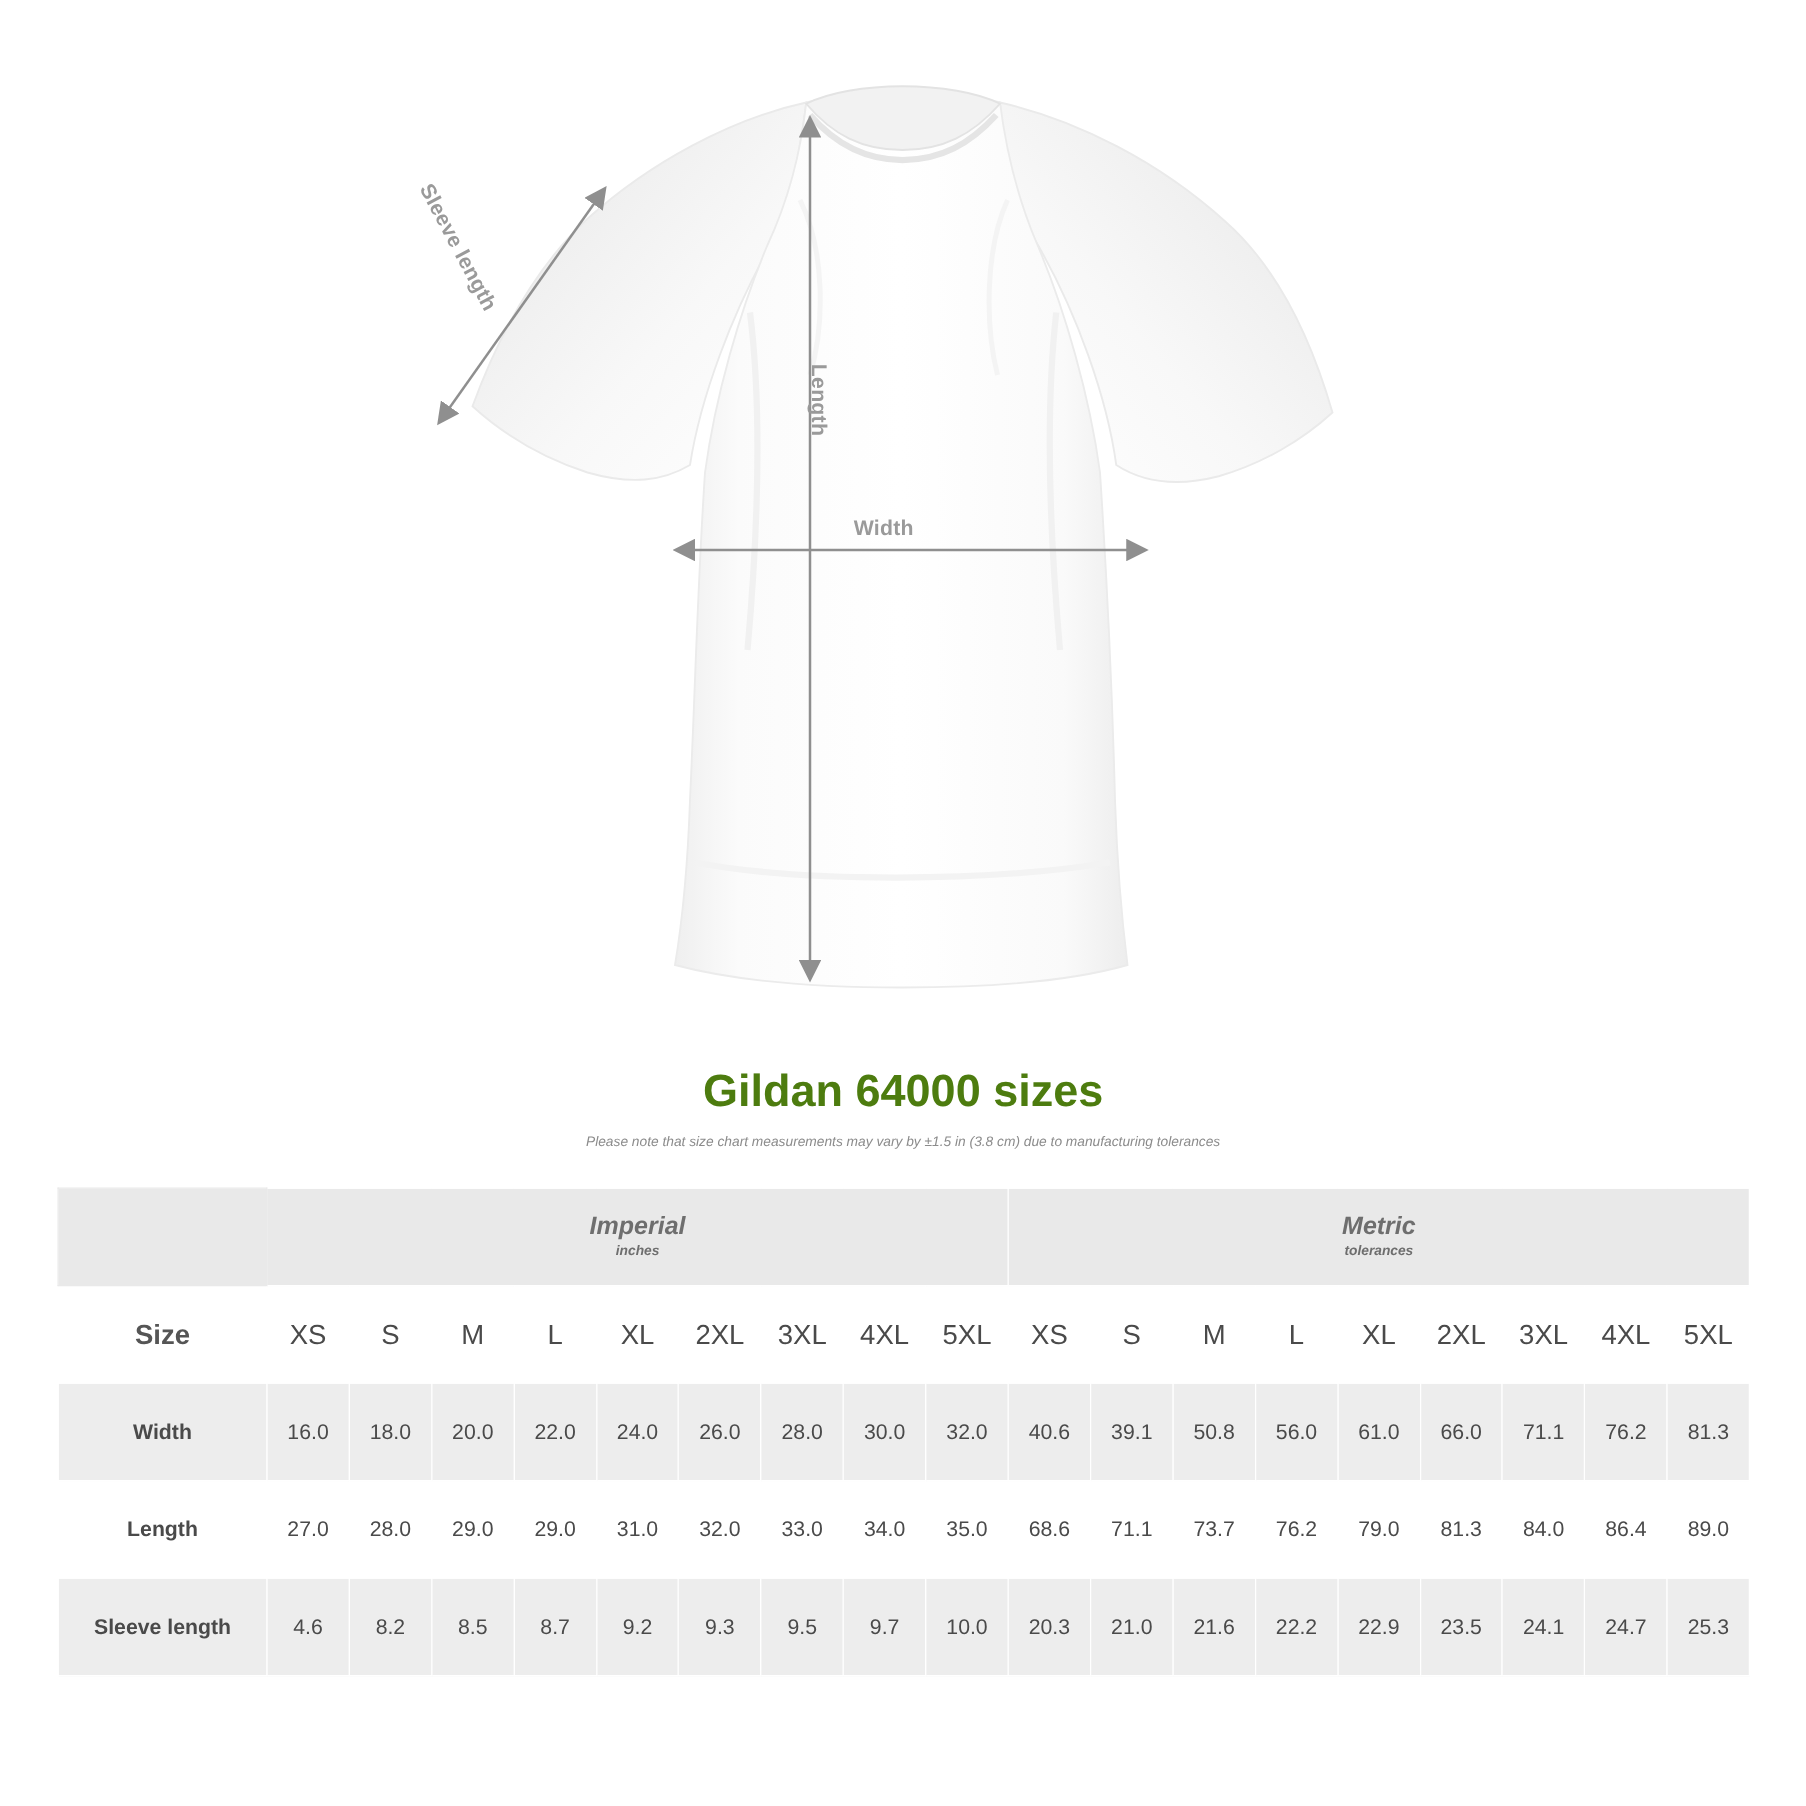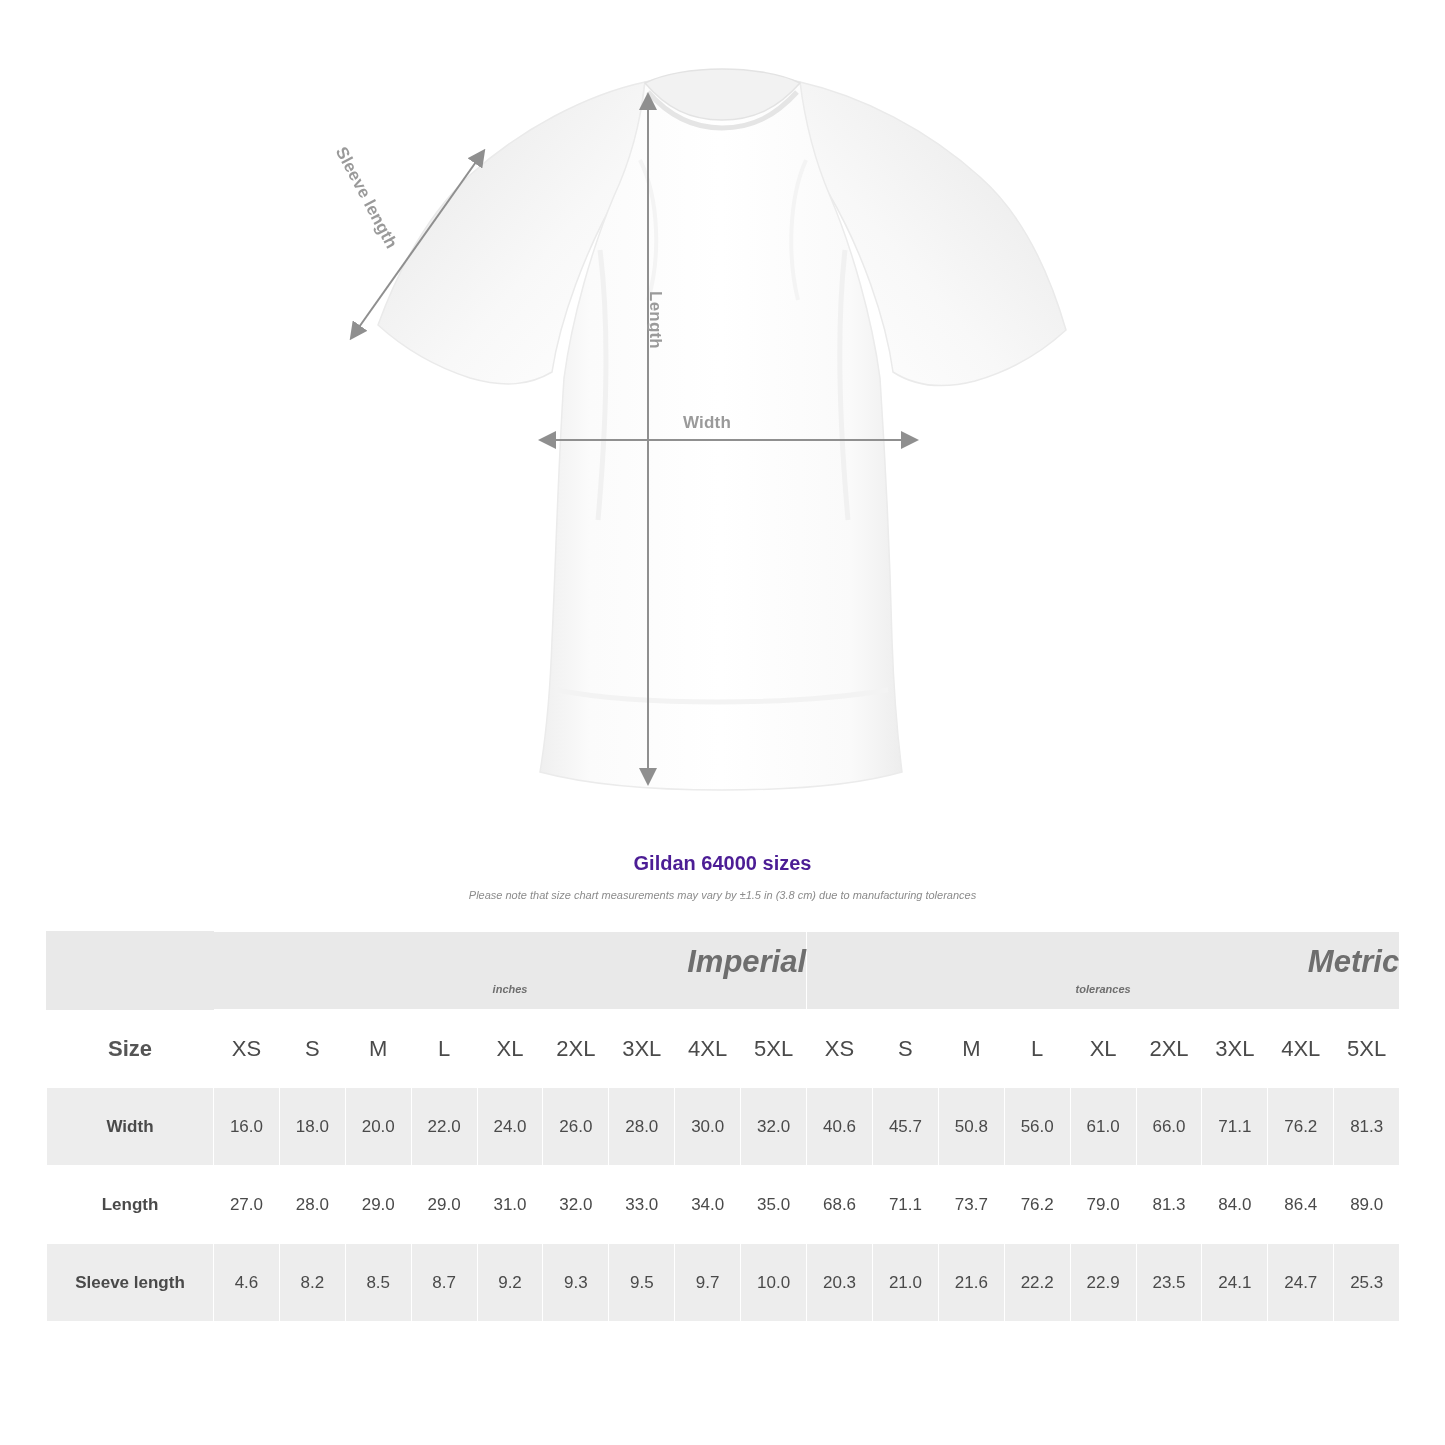--- a/index.html
+++ b/index.html
@@ -54,23 +54,23 @@
     left: 683px;
     top: 413px;
   }
 
   
   .title-block {
     text-align: center;
     margin-top: 22px;
   }
   .chart-title {
-    font-size: 20px;
-    font-weight: bold;
-    color: #4c1d95;
+    font-size: 36px;
+    font-weight: bold;
+    color: #4d7c0f;
     margin: 0 0 14px 0;
   }
   .chart-note {
     font-size: 11px;
     font-style: italic;
     color: #8b8b8b;
     margin: 0;
   }
 
   
@@ -91,26 +91,25 @@
     color: #4a4a4a;
     padding: 0;
     height: 78px;
     vertical-align: middle;
   }
   .unit-head {
     background: #e9e9e9;
     height: 112px;
   }
   .unit-head .unit-name {
-    font-size: 31px;
+    font-size: 20px;
     font-weight: bold;
     font-style: italic;
     color: #6e6e6e;
     line-height: 1.25;
-    text-align: right;
   }
   .unit-head .unit-sub {
     font-size: 11px;
     font-style: italic;
     color: #6e6e6e;
     line-height: 1.4;
   }
   .corner-cell {
     background: #e9e9e9;
     border-color: #e9e9e9 !important;
@@ -280,21 +279,21 @@
         <td>16.0</td>
         <td>18.0</td>
         <td>20.0</td>
         <td>22.0</td>
         <td>24.0</td>
         <td>26.0</td>
         <td>28.0</td>
         <td>30.0</td>
         <td>32.0</td>
         <td>40.6</td>
-        <td>45.7</td>
+        <td>39.1</td>
         <td>50.8</td>
         <td>56.0</td>
         <td>61.0</td>
         <td>66.0</td>
         <td>71.1</td>
         <td>76.2</td>
         <td>81.3</td>
       </tr>
       <tr class="plain">
         <td class="rowhead">Length</td>

